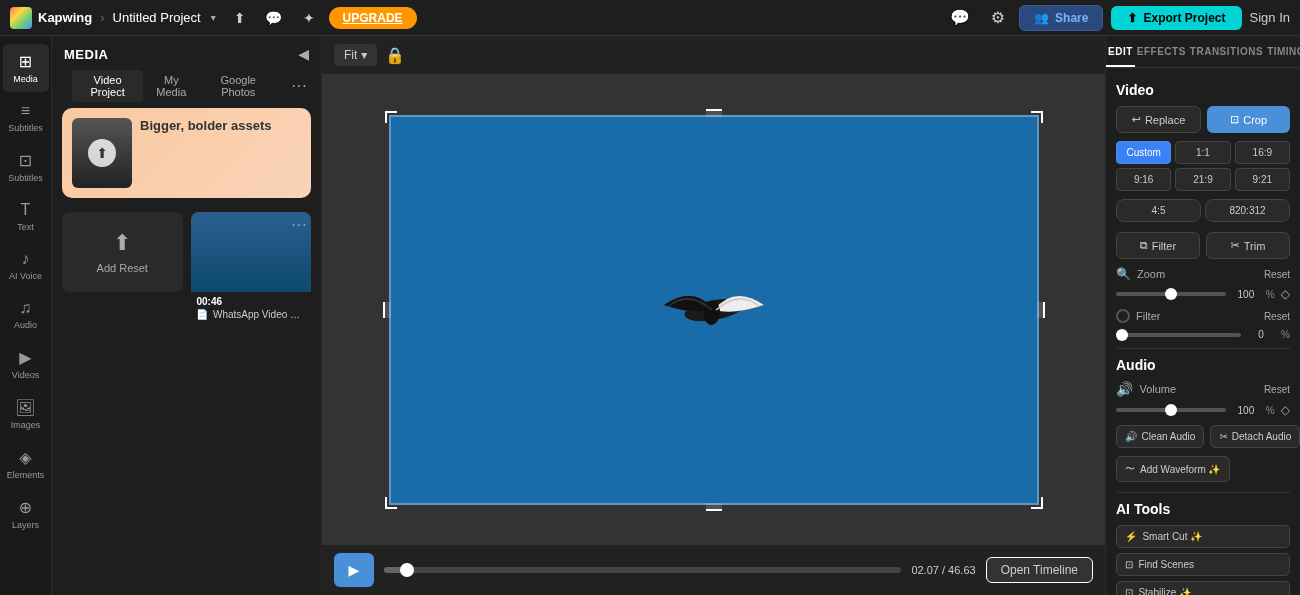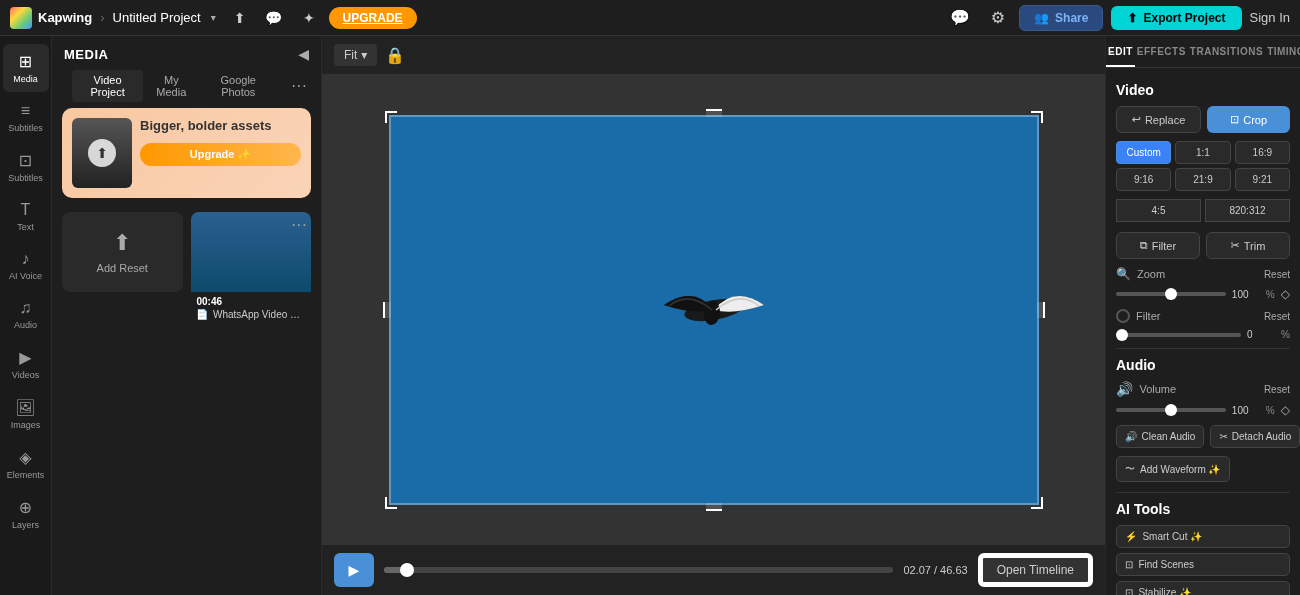--- a/index.html
+++ b/index.html
@@ -74,44 +74,44 @@
     .handle.mr { top: 50%; right: -8px; transform: translateY(-50%); border-left: none; border-top: none; border-bottom: none; width: 8px; height: 16px; border-right: 2px solid #fff; background: rgba(255,255,255,0.15); }
     .handle.tm { left: 50%; top: -8px; transform: translateX(-50%); width: 16px; height: 8px; border-top: 2px solid #fff; border-left: none; border-right: none; border-bottom: none; background: rgba(255,255,255,0.15); }
     .handle.bm { left: 50%; bottom: -8px; transform: translateX(-50%); width: 16px; height: 8px; border-bottom: 2px solid #fff; border-left: none; border-right: none; border-top: none; background: rgba(255,255,255,0.15); }
 
     .canvas-controls { display: flex; align-items: center; padding: 8px 12px; gap: 10px; background: #222; }
     .play-btn { background: #4a90d9; border: none; color: #fff; width: 40px; height: 34px; border-radius: 6px; font-size: 14px; cursor: pointer; display: flex; align-items: center; justify-content: center; }
     .timeline-bar { flex: 1; height: 6px; background: #444; border-radius: 3px; position: relative; cursor: pointer; }
     .timeline-progress { width: 4.5%; height: 100%; background: #666; border-radius: 3px; }
     .timeline-thumb { position: absolute; left: 4.5%; top: 50%; transform: translate(-50%, -50%); width: 14px; height: 14px; background: #fff; border-radius: 50%; }
     .time-display { color: #ccc; font-size: 11px; white-space: nowrap; }
-    .open-timeline-btn { background: #333; border: 5px solid #ffffff; color: #ccc; padding: 5px 14px; border-radius: 6px; font-size: 12px; cursor: pointer; }
+    .open-timeline-btn { background: #333; border: 1px solid #ffffff; color: #ccc; padding: 5px 14px; border-radius: 6px; font-size: 12px; cursor: pointer; }
 
     
     .right-panel { width: 195px; background: #1e1e1e; border-left: 1px solid #2a2a2a; display: flex; flex-direction: column; overflow-y: auto; flex-shrink: 0; }
     .right-panel-tabs { display: flex; border-bottom: 1px solid #333; flex-shrink: 0; }
     .right-tab { flex: 1; text-align: right; padding: 10px 2px 8px; font-size: 10px; font-weight: 600; color: #888; cursor: pointer; border-bottom: 2px solid transparent; letter-spacing: 0.5px; background: none; border-top: none; border-left: none; border-right: none; }
     .right-tab.active { color: #fff; border-bottom-color: #fff; }
     .right-panel-content { padding: 10px; overflow-y: auto; }
     .section-title { font-size: 14px; font-weight: 600; color: #fff; margin-bottom: 8px; margin-top: 4px; }
     .btn-row { display: flex; gap: 6px; margin-bottom: 8px; }
     .btn-outline { flex: 1; background: #2a2a2a; border: 1px solid #444; color: #ccc; padding: 6px 4px; border-radius: 6px; font-size: 11px; cursor: pointer; display: flex; align-items: center; justify-content: center; gap: 4px; }
     .btn-primary { flex: 1; background: #4a90d9; border: none; color: #fff; padding: 6px 4px; border-radius: 6px; font-size: 11px; cursor: pointer; display: flex; align-items: center; justify-content: center; gap: 4px; }
     .ratio-grid { display: grid; grid-template-columns: 1fr 1fr 1fr; gap: 4px; margin-bottom: 8px; }
     .ratio-btn { background: #2a2a2a; border: 1px solid #444; color: #ccc; padding: 5px 4px; border-radius: 4px; font-size: 10px; cursor: pointer; text-align: center; }
     .ratio-btn.active { background: #3b82f6; border-color: #4a90d9; color: #fff; }
-    .ratio-btn-wide { background: #2a2a2a; border: 1px solid #444; color: #ccc; padding: 5px 4px; border-radius: 0; font-size: 10px; cursor: pointer; text-align: center; }
+    .ratio-btn-wide { background: #2a2a2a; border: 1px solid #444; color: #ccc; padding: 5px 4px; border-radius: 8px; font-size: 10px; cursor: pointer; text-align: center; }
     .ratio-row2 { display: grid; grid-template-columns: 1fr 1fr; gap: 4px; margin-bottom: 10px; }
     .control-row { display: flex; align-items: center; margin-bottom: 6px; gap: 6px; }
     .control-label { font-size: 11px; color: #aaa; }
     .reset-link { margin-left: auto; font-size: 10px; color: #aaa; cursor: pointer; background: none; border: none; }
     .slider-container { display: flex; align-items: center; gap: 6px; }
     .slider { -webkit-appearance: none; appearance: none; width: 100%; height: 4px; border-radius: 2px; background: #555; outline: none; cursor: pointer; }
     .slider::-webkit-slider-thumb { -webkit-appearance: none; width: 12px; height: 12px; border-radius: 50%; background: #fff; cursor: pointer; }
-    .slider-val { font-size: 10px; color: #ccc; min-width: 28px; text-align: left; }
+    .slider-val { font-size: 10px; color: #ccc; min-width: 28px; text-align: center; }
     .slider-pct { font-size: 10px; color: #888; }
     .diamond-icon { color: #aaa; font-size: 12px; cursor: pointer; }
     .section-divider { border: none; border-top: 1px solid #333; margin: 8px 0; }
     .corners-circle { width: 14px; height: 14px; border-radius: 50%; border: 2px solid #555; background: none; flex-shrink: 0; }
     .audio-icon { font-size: 14px; color: #aaa; }
     .btn-sm { background: #2a2a2a; border: 1px solid #444; color: #ccc; padding: 5px 8px; border-radius: 5px; font-size: 10px; cursor: pointer; display: flex; align-items: center; gap: 4px; white-space: nowrap; }
     .ai-tools-row { display: flex; flex-direction: column; gap: 5px; }
     .ai-btn { background: #2a2a2a; border: 1px solid #444; color: #ccc; padding: 5px 8px; border-radius: 5px; font-size: 10px; cursor: pointer; display: flex; align-items: center; gap: 5px; }
     .video-info-row { display: flex; align-items: center; gap: 4px; margin-top: 2px; }
     .video-icon { font-size: 10px; }
@@ -206,21 +206,20 @@
       </div>
       <button class="more-btn">···</button>
     </div>
 
     <div class="upgrade-card">
       <div class="upgrade-card-img">
         <div class="upload-icon-circle">⬆</div>
       </div>
       <div class="upgrade-card-content">
         <div class="upgrade-card-title">Bigger, bolder assets</div>
-        <button class="upgrade-card-btn">Upgrade ✨</button>
       </div>
     </div>
 
     <div class="media-grid">
       <div class="media-item add-media-item">
         <span class="add-media-icon">⬆</span>
         <span class="add-media-label">Add Reset</span>
       </div>
       <div class="media-item" style="position:relative;">
         <div class="video-thumb">

